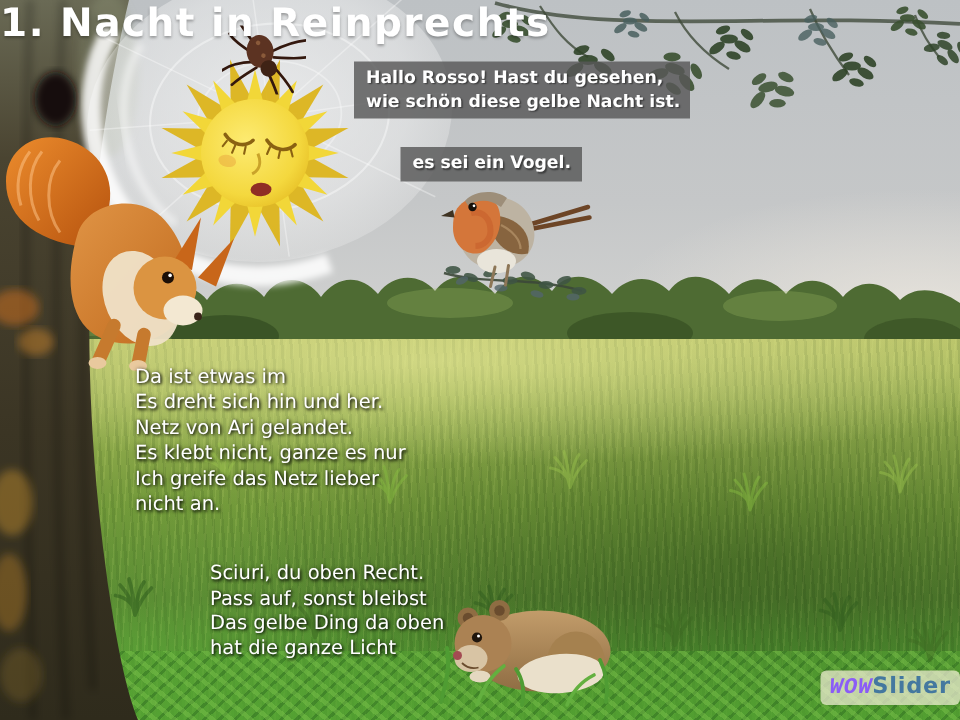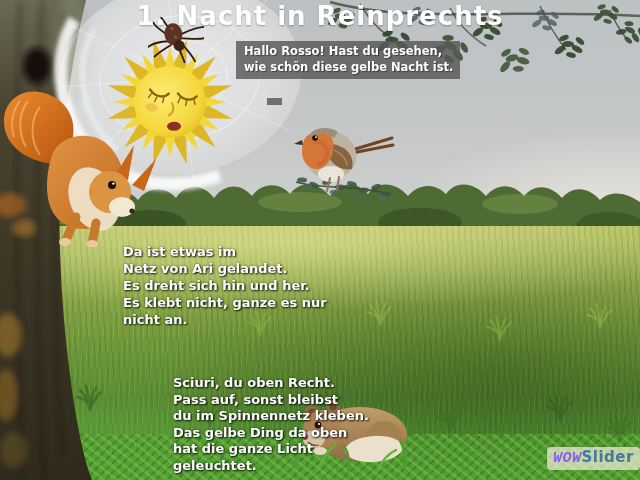--- a/index.html
+++ b/index.html
@@ -33,27 +33,26 @@
       repeating-linear-gradient(-43deg, rgba(38,96,28,.38) 0 2px, transparent 2px 7px),
       linear-gradient(rgba(86,162,50,.55), rgba(80,158,48,.75));
   }
   
   .bubble{
     background:rgba(88,88,88,.82);color:#fff;font-weight:bold;
     font-size:11.5px;line-height:15.5px;padding:3px 7px 4px 8px;white-space:nowrap;
     text-shadow:1px 1px 1px rgba(0,0,0,.45);
   }
   .freecap{
-    color:#fff;font-weight:bold;font-size:13px;line-height:17px;white-space:nowrap;
+    color:#fff;font-weight:normal;font-size:13px;line-height:17px;white-space:nowrap;
     text-shadow:1px 1px 2px rgba(0,0,0,.85),0 0 3px rgba(0,0,0,.45);
-    margin-left:33px;
   }
   .cap-line{pointer-events:none;}
   .title{
-    left:0;top:1px;width:640px;text-align:center;color:#fff;
+    left:0;top:1px;width:640px;color:#fff;
     font-size:26px;font-weight:800;letter-spacing:1px;
     text-shadow:0 1px 2px rgba(0,0,0,.30);
   }
   
   .watermark{
     left:547px;top:447px;padding:1px 6px 2px 6px;border-radius:4px;
     background:rgba(243,238,216,.70);font-size:15px;font-weight:bold;
     letter-spacing:.5px;cursor:pointer;line-height:18px;
     box-shadow:0 0 2px rgba(0,0,0,.15);
   }
@@ -361,37 +360,37 @@
       <path d="M116,76 C118,64 116,56 112,48" stroke="#4f9c33" stroke-width="2.6"></path>
     </g>
   </svg>
 
   <div class="abs bubble" style="left:236px;top:41px">
     <div class="cap-line">Hallo Rosso! Hast du gesehen,</div>
     <div class="cap-line">wie schön diese gelbe Nacht ist.</div>
   </div>
 
   <div class="abs bubble" style="left:267px;top:98px">
+    <div class="cap-line">es sei ein Vogel.</div>
   </div>
 
   <div class="abs freecap" style="left:90px;top:243px">
     <div class="cap-line">Da ist etwas im</div>
+    <div class="cap-line">Es dreht sich hin und her.</div>
     <div class="cap-line">Netz von Ari gelandet.</div>
-    <div class="cap-line">Es dreht sich hin und her.</div>
     <div class="cap-line">Es klebt nicht, ganze es nur</div>
+    <div class="cap-line">Ich greife das Netz lieber</div>
     <div class="cap-line">nicht an.</div>
   </div>
 
   <div class="abs freecap" style="left:140px;top:375px;line-height:16.5px">
     <div class="cap-line">Sciuri, du oben Recht.</div>
     <div class="cap-line">Pass auf, sonst bleibst</div>
-    <div class="cap-line">du im Spinnennetz kleben.</div>
     <div class="cap-line">Das gelbe Ding da oben</div>
     <div class="cap-line">hat die ganze Licht</div>
-    <div class="cap-line">geleuchtet.</div>
   </div>
 
   <div class="abs title">1. Nacht in Reinprechts</div>
 
   <div class="abs watermark">
     <span class="wm-wow">WOW</span><span class="wm-slider">Slider</span>
   </div>
 
 </div>
 

